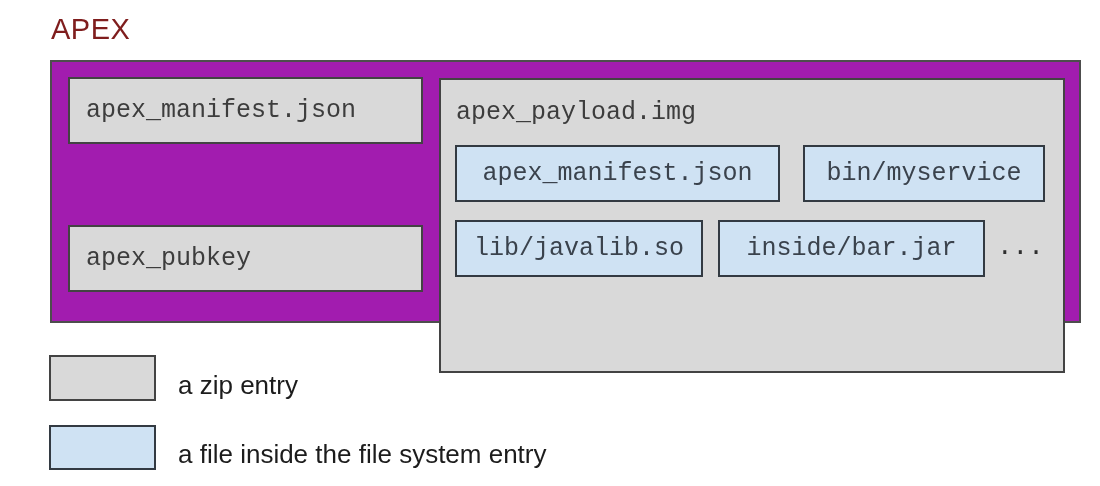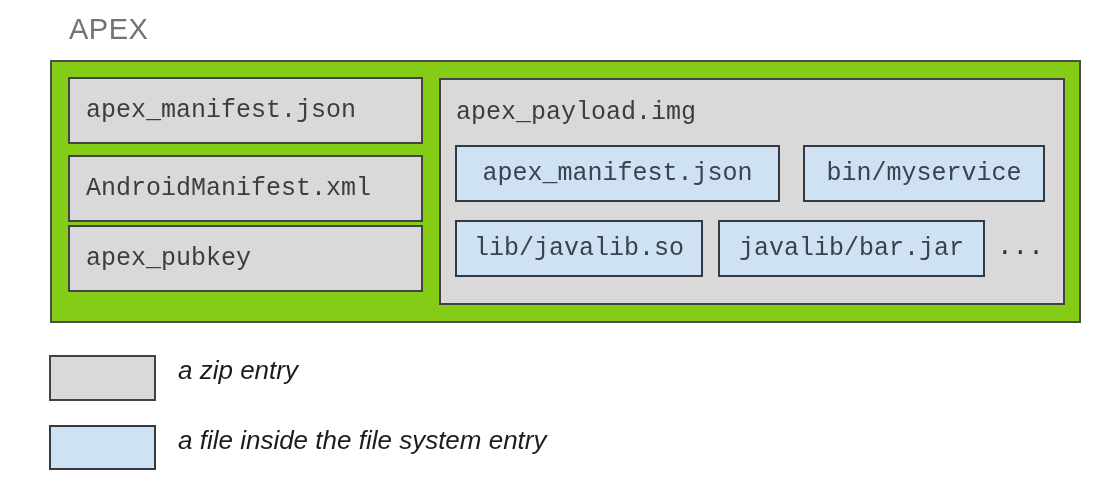--- a/index.html
+++ b/index.html
@@ -7,34 +7,34 @@
   .canvas {
     position: relative;
     width: 1100px;
     height: 486px;
     background: #ffffff;
     font-family: "Liberation Sans", sans-serif;
     overflow: hidden;
   }
   .title {
     position: absolute;
-    left: 69px;
+    left: 51px;
     top: 14px;
     font-size: 29px;
     line-height: 30px;
-    color: #737373;
+    color: #7f1d1d;
     letter-spacing: 0.5px;
   }
   .outer {
     position: absolute;
     left: 50px;
     top: 60px;
     width: 1031px;
     height: 263px;
-    background: #84cc16;
+    background: #a21caf;
     border: 2px solid var(--outer-border, #4d4d4d);
     padding-left: 45px;
   }
   .zipbox {
     position: absolute;
     left: 16px;
     width: 355px;
     height: 67px;
     background: var(--zip-entry-fill, #d9d9d9);
     border: 2px solid var(--zip-entry-border, #434343);
@@ -47,21 +47,21 @@
     white-space: nowrap;
   }
   .z1 { top: 15px; }
   .z2 { top: 93px; }
   .z3 { top: 163px; }
   .payload {
     position: absolute;
     left: 387px;
     top: 16px;
     width: 626px;
-    height: 227px;
+    height: 295px;
     background: var(--zip-entry-fill, #d9d9d9);
     border: 2px solid var(--zip-entry-border, #434343);
   }
   .payload-label {
     position: absolute;
     left: 15px;
     top: 18px;
     font-family: "Liberation Mono", monospace;
     font-size: 25px;
     color: #3d3d3d;
@@ -89,22 +89,21 @@
     left: 556px;
     top: 152px;
     font-family: "Liberation Mono", monospace;
     font-size: 26px;
     color: #2e2e2e;
   }
   .legend-row {
     position: absolute;
     left: 49px;
     display: flex;
-    align-items: flex-start;
-    font-style: italic;
+    align-items: flex-end;
   }
   .legend-row-1 { top: 355px; height: 46px; }
   .legend-row-2 { top: 425px; height: 45px; }
   .swatch {
     width: 107px;
     height: 100%;
     display: inline-block;
     flex: 0 0 auto;
   }
   .swatch-zip {
@@ -127,41 +126,38 @@
 
 <div class="canvas">
 
   <div class="title">APEX</div>
 
   <div class="outer">
 
     <div class="zipbox z1">
       <span>apex_manifest.json</span>
     </div>
-    <div class="zipbox z2">
-      <span>AndroidManifest.xml</span>
-    </div>
     <div class="zipbox z3">
       <span>apex_pubkey</span>
     </div>
 
     <div class="payload">
       <div class="payload-label">apex_payload.img</div>
 
       <div class="fsbox f1">
         <span>apex_manifest.json</span>
       </div>
       <div class="fsbox f2">
         <span>bin/myservice</span>
       </div>
       <div class="fsbox f3">
         <span>lib/javalib.so</span>
       </div>
       <div class="fsbox f4">
-        <span>javalib/bar.jar</span>
+        <span>inside/bar.jar</span>
       </div>
 
       <div class="ellipsis">...</div>
     </div>
 
   </div>
 
   <div class="legend-row legend-row-1">
     <span class="swatch swatch-zip"></span>
     <span class="legend-label">a zip entry</span>

